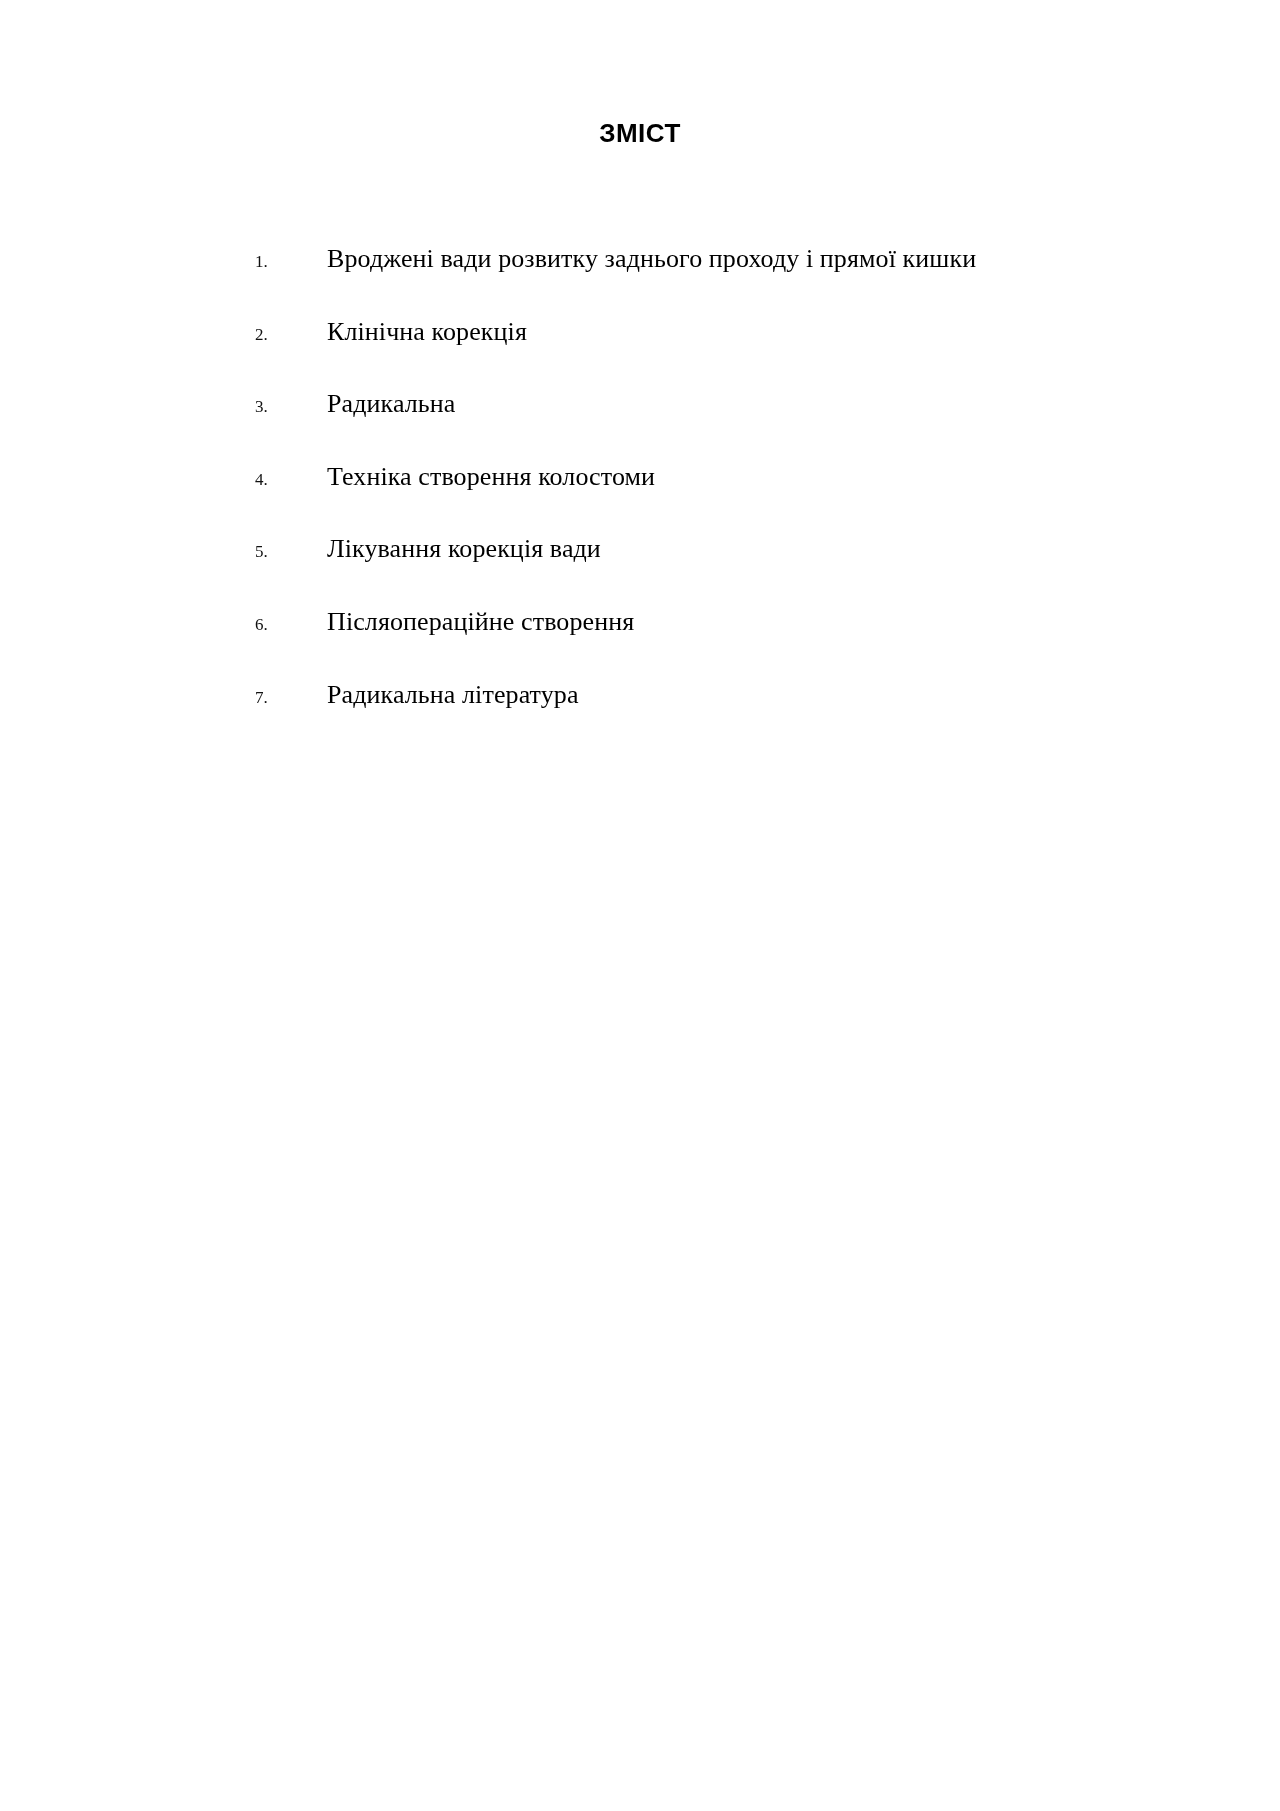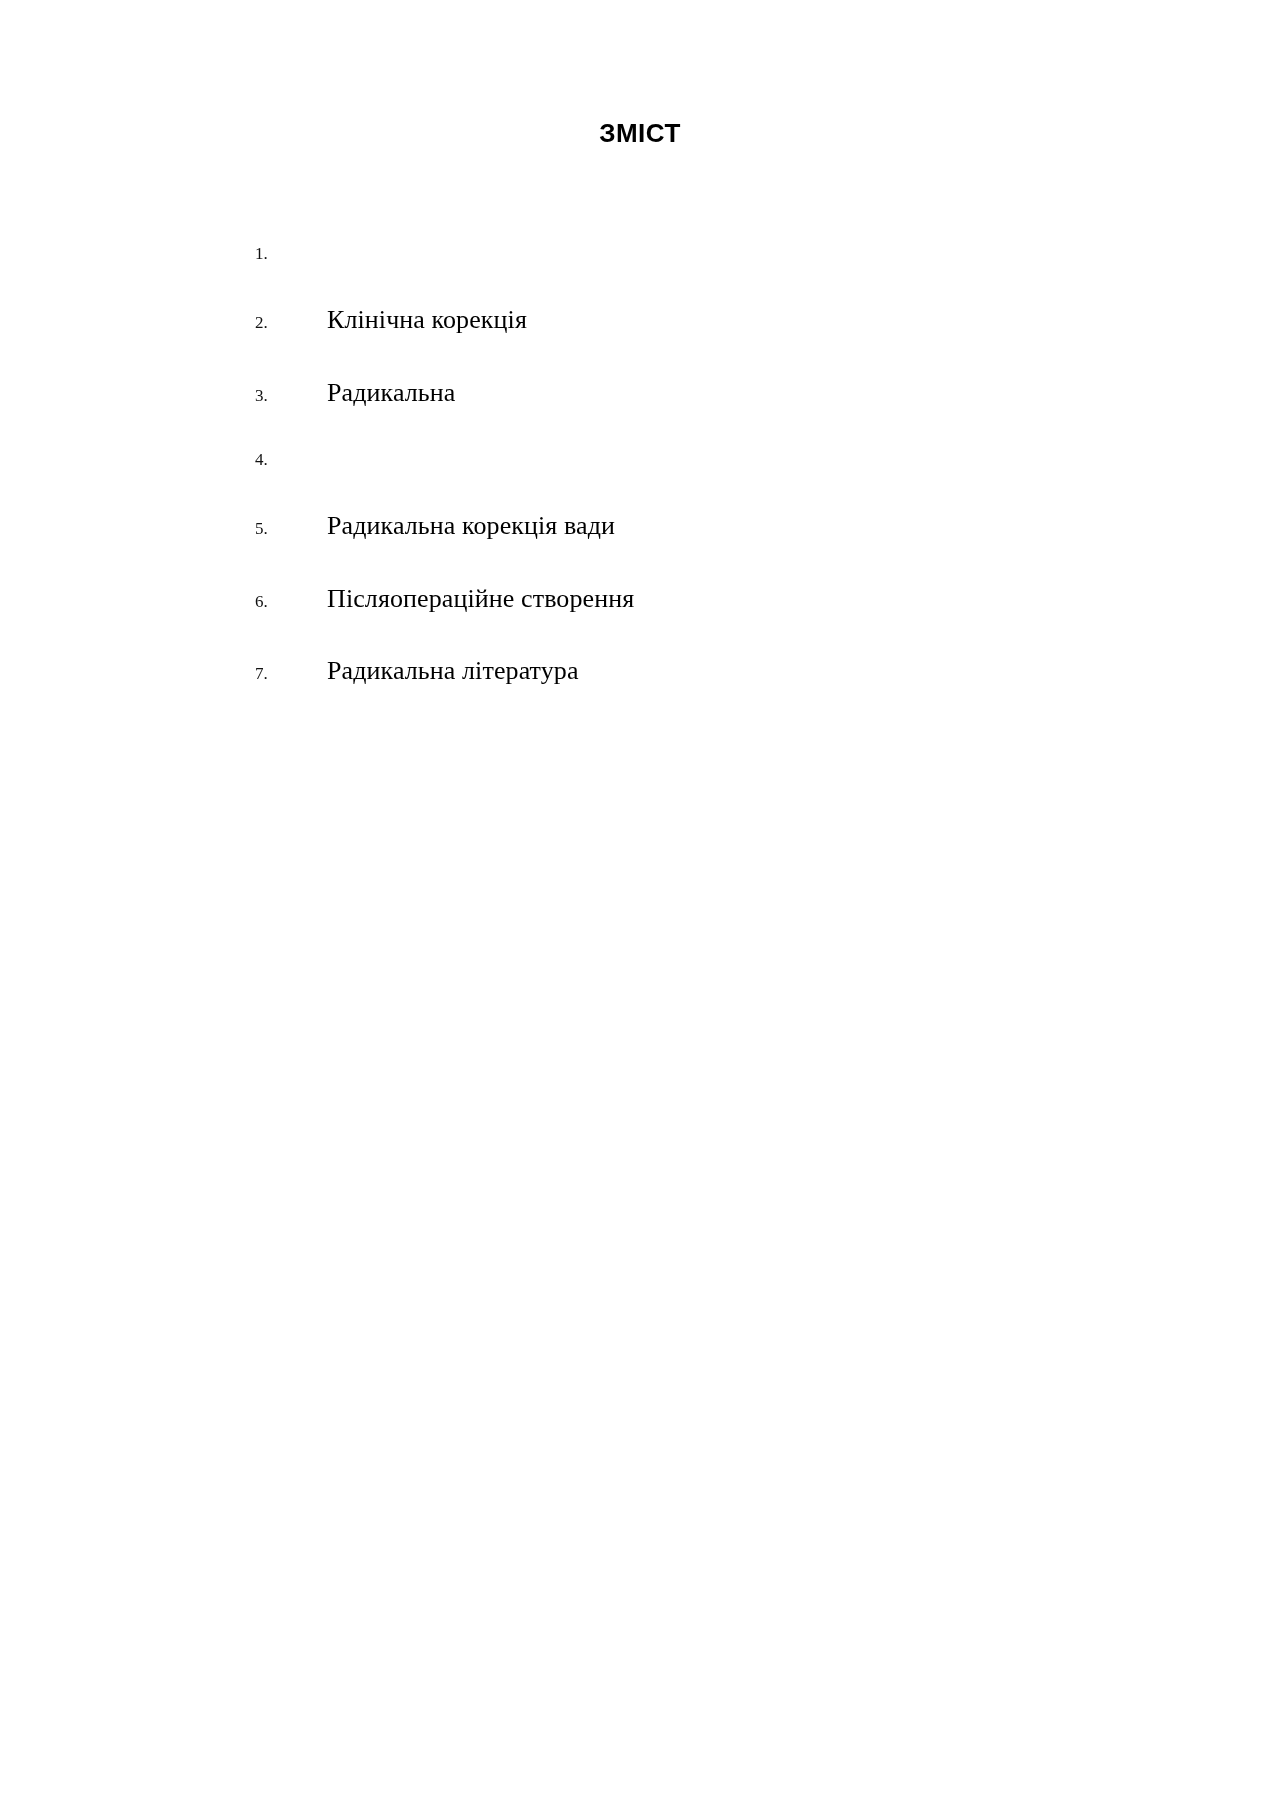--- a/index.html
+++ b/index.html
@@ -58,39 +58,41 @@
 <body>
 
 <div class="page">
 
   <div class="doc-title">ЗМІСТ</div>
 
   <div class="toc">
 
     <div class="toc-item">
       <span class="toc-num">1.</span>
+      <span class="toc-label">Вроджені вади розвитку заднього проходу і прямої кишки</span>
     </div>
 
     <div class="toc-item">
       <span class="toc-num">2.</span>
       <span class="toc-label">Клінічна корекція</span>
     </div>
 
     <div class="toc-item">
       <span class="toc-num">3.</span>
       <span class="toc-label">Радикальна</span>
     </div>
 
     <div class="toc-item">
       <span class="toc-num">4.</span>
+      <span class="toc-label">Техніка створення колостоми</span>
     </div>
 
     <div class="toc-item">
       <span class="toc-num">5.</span>
-      <span class="toc-label">Радикальна корекція вади</span>
+      <span class="toc-label">Лікування корекція вади</span>
     </div>
 
     <div class="toc-item">
       <span class="toc-num">6.</span>
       <span class="toc-label">Післяопераційне створення</span>
     </div>
 
     <div class="toc-item">
       <span class="toc-num">7.</span>
       <span class="toc-label">Радикальна література</span>

